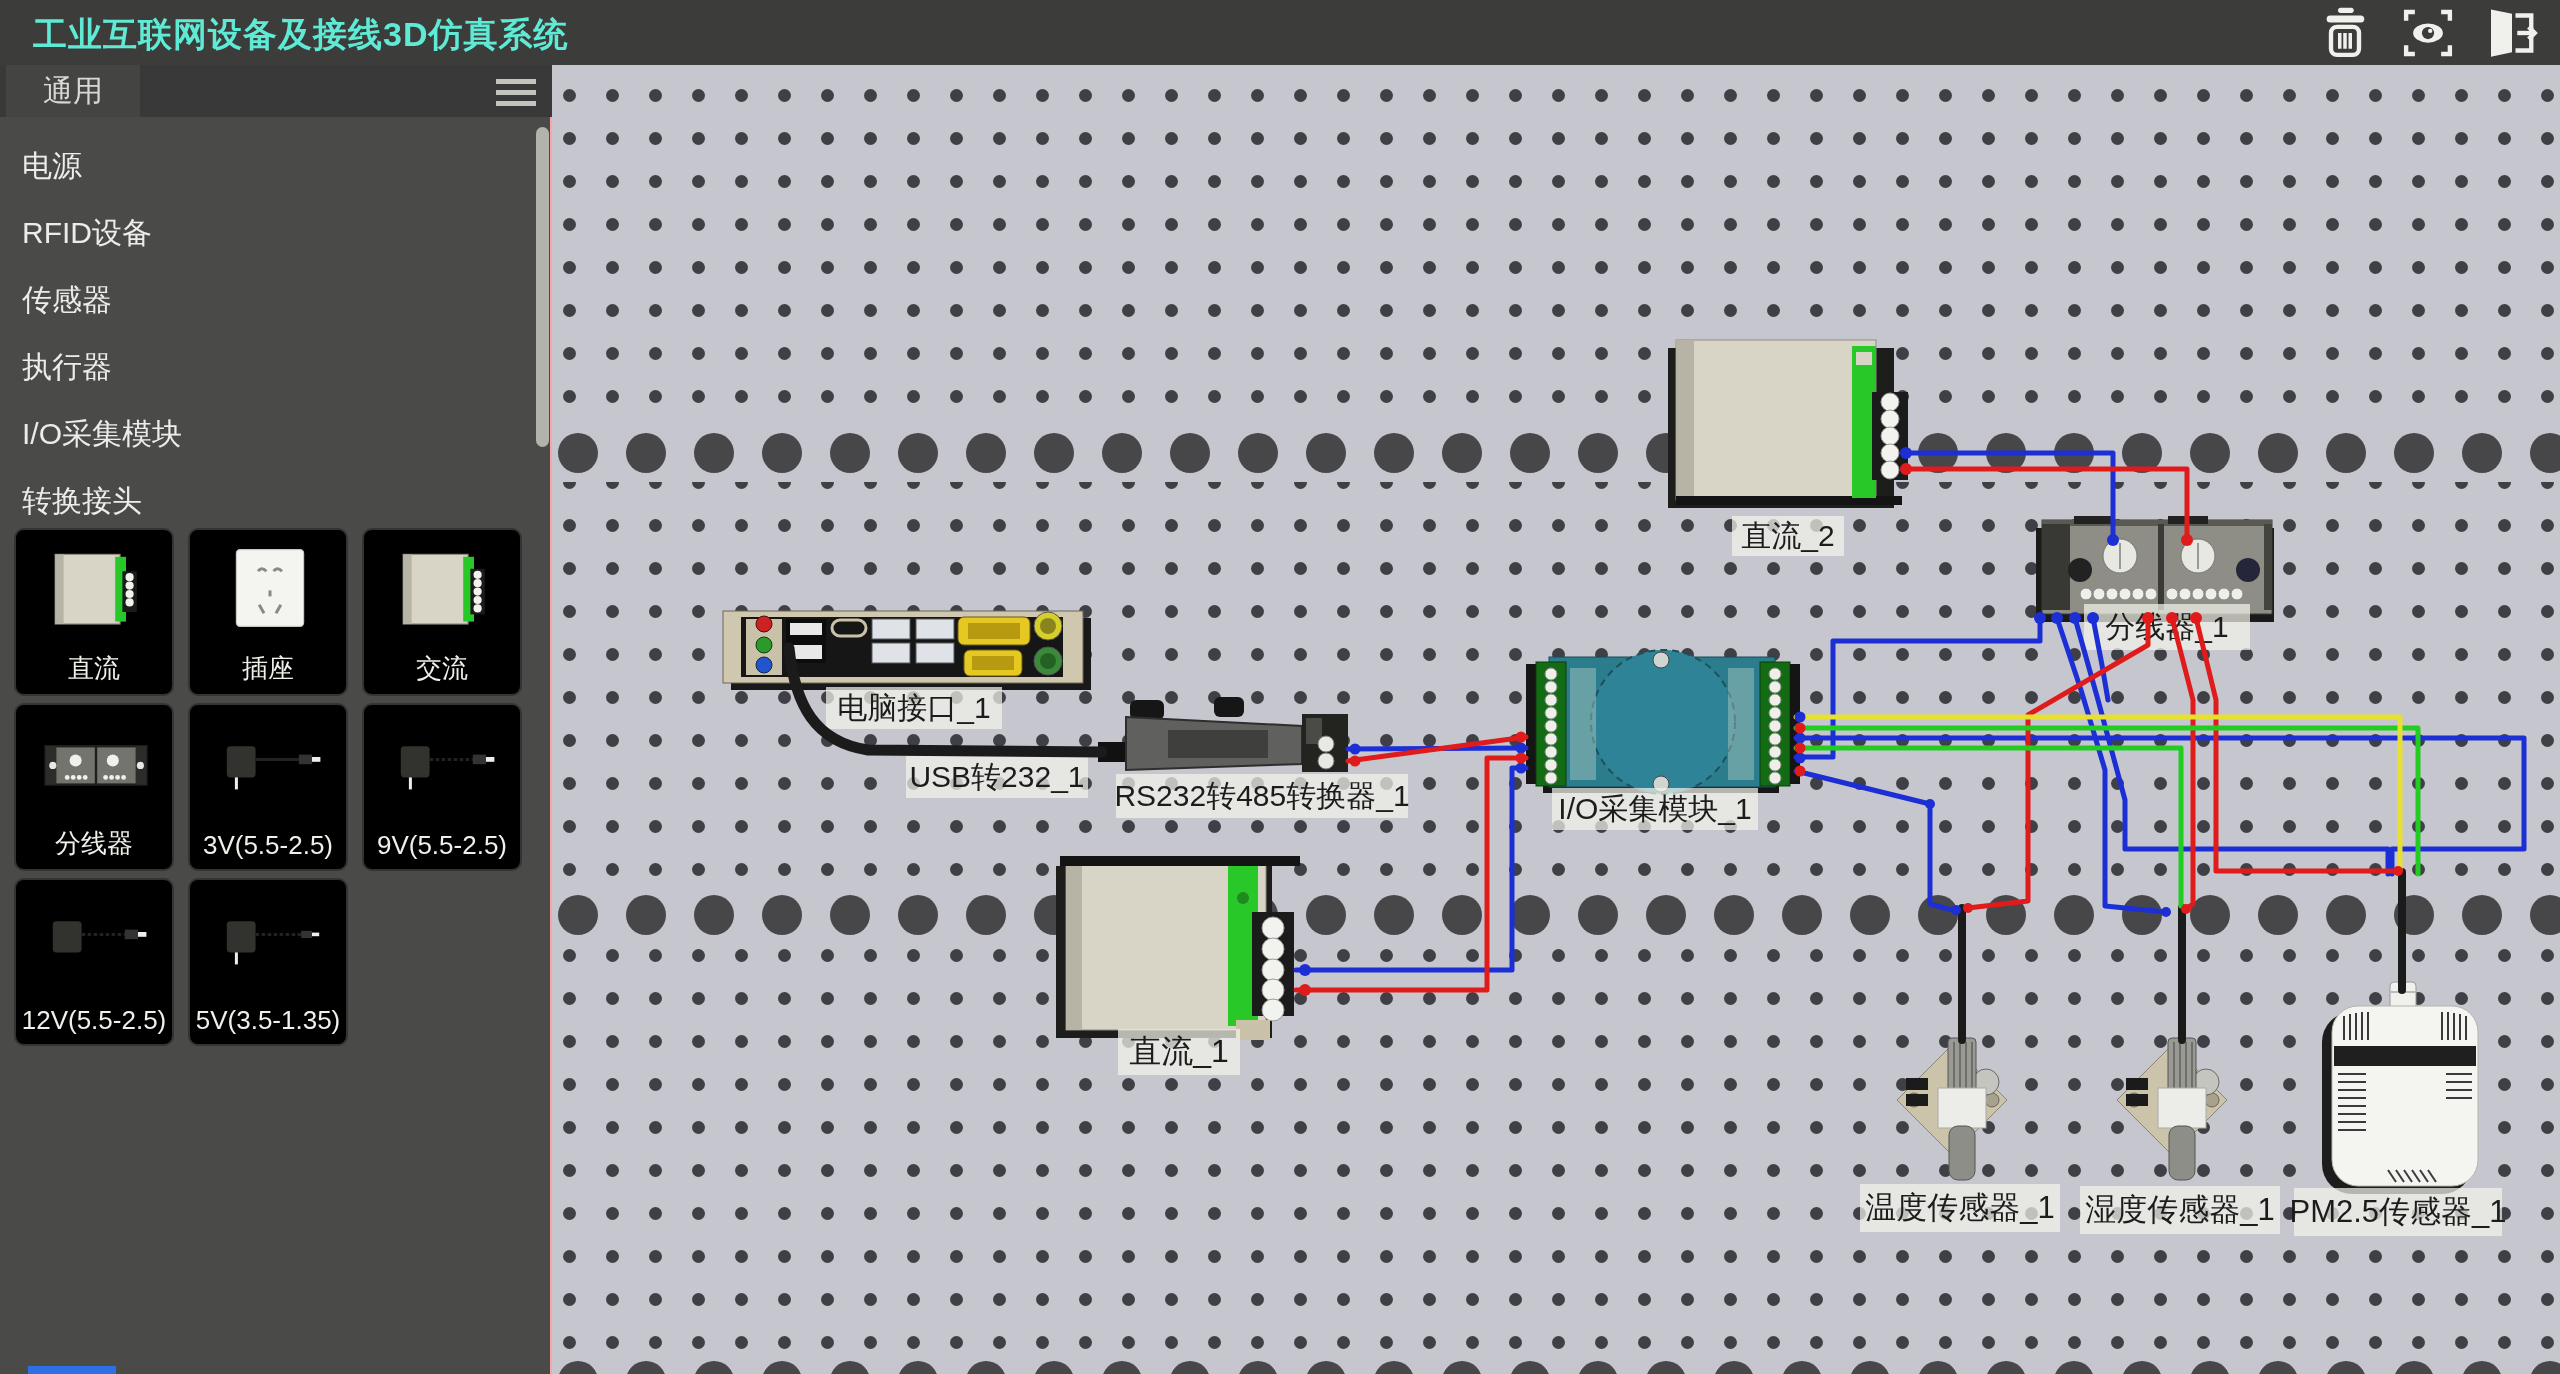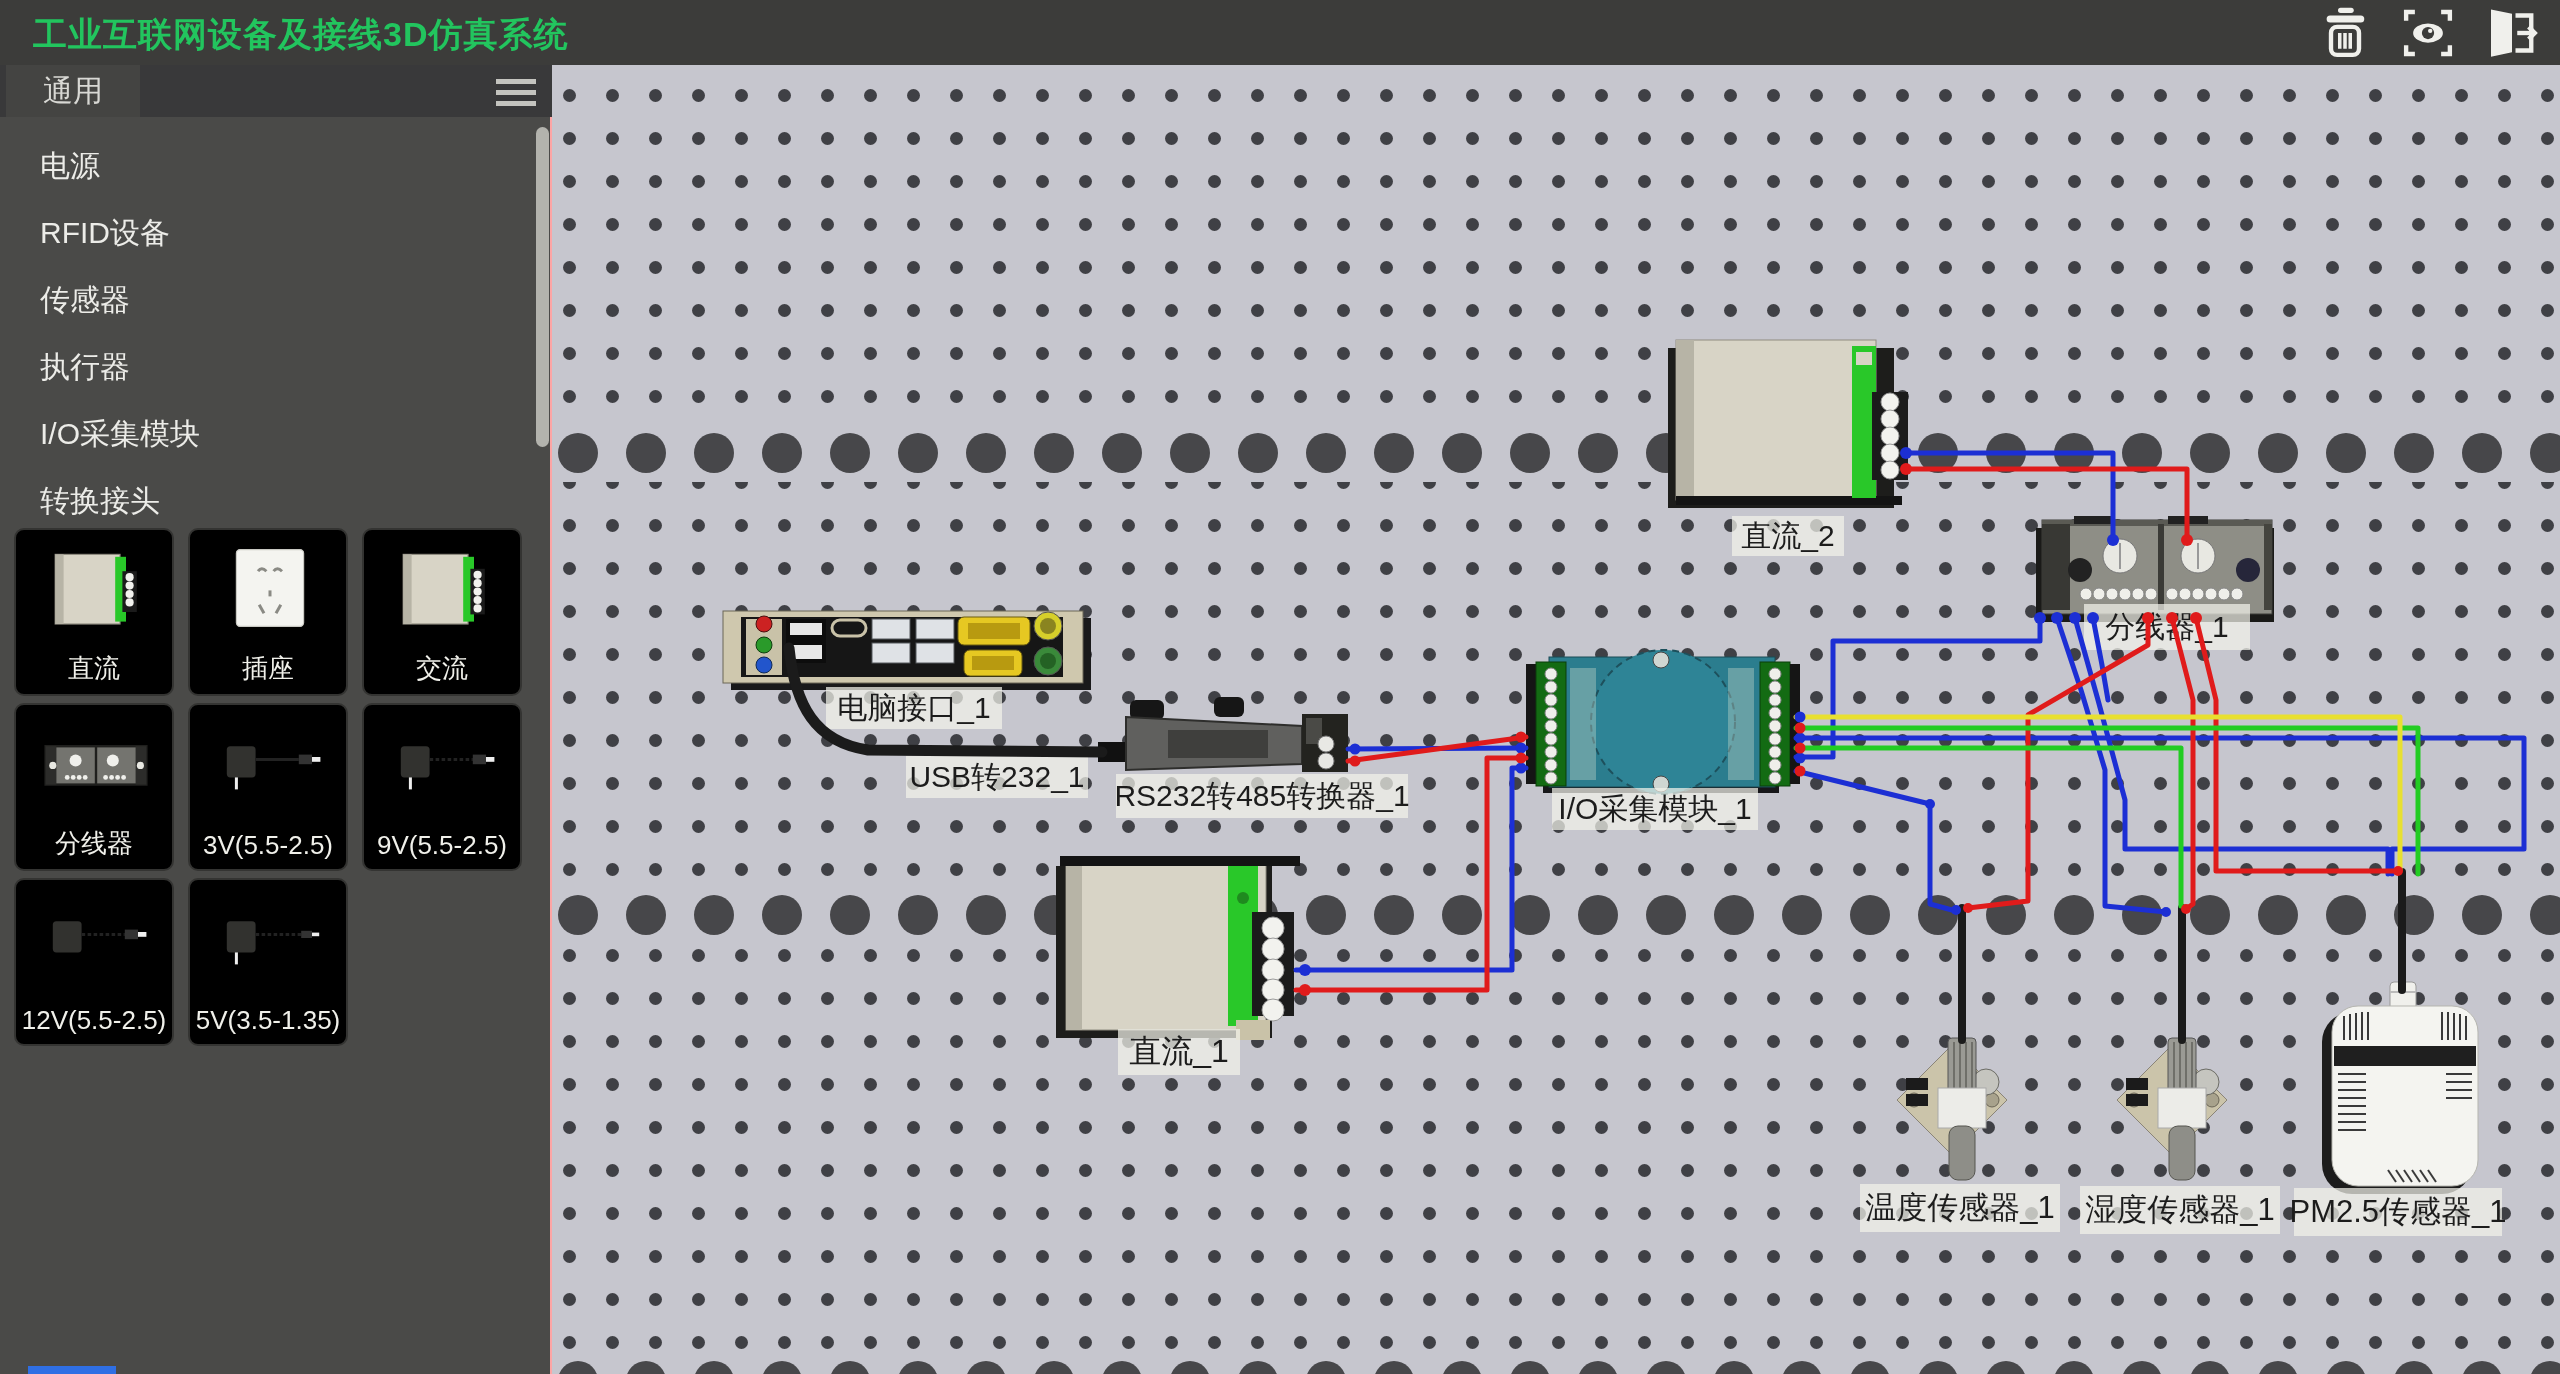--- a/index.html
+++ b/index.html
@@ -1,29 +1,29 @@
 <!DOCTYPE html>
 <html><head>
 <meta charset="utf-8">
 <style>
   html,body{margin:0;padding:0;background:#222;}
   body{width:2560px;height:1374px;position:relative;overflow:hidden;
        font-family:"Liberation Sans","DejaVu Sans",sans-serif;}
   
   .titlebar{position:absolute;left:0;top:0;width:2560px;height:65px;background:#3c3c3a;}
-  .titlebar .apptitle{position:absolute;left:33px;top:12px;font-size:34px;font-weight:bold;color:#22c55e;letter-spacing:1px;}
+  .titlebar .apptitle{position:absolute;left:33px;top:12px;font-size:34px;font-weight:bold;color:#5eead4;letter-spacing:1px;}
   .tb-icon{position:absolute;top:5px;width:70px;height:56px;cursor:pointer;}
   
   .sidebar{position:absolute;left:0;top:65px;width:552px;height:1309px;background:#4a4a48;border-right:2px solid #fca5a5;box-sizing:border-box;}
   .tabbar{position:absolute;left:0;top:0;width:552px;height:52px;background:#39393a;}
   .tab{position:absolute;left:6px;top:0;width:134px;height:52px;background:#444442;color:#d8d8d4;font-size:30px;display:flex;align-items:center;justify-content:center;}
   .hamburger{position:absolute;right:16px;top:14px;width:40px;height:28px;}
   .hamburger div{height:5px;background:#c4c4bf;margin-bottom:6px;}
   .menu{position:absolute;left:0;top:68px;width:530px;}
-  .menu-item{height:67px;display:flex;align-items:center;padding-left:22px;font-size:30px;color:#ecece8;cursor:pointer;margin-left:18px;}
+  .menu-item{height:67px;display:flex;align-items:center;padding-left:22px;font-size:30px;color:#ecece8;cursor:pointer;}
   .scroll-thumb{position:absolute;left:536px;top:62px;width:13px;height:320px;background:#b3b3ad;border-radius:7px;}
   .tilegrid{position:absolute;left:14px;top:463px;width:524px;display:grid;grid-template-columns:repeat(3,160px);grid-auto-rows:168px;gap:7px 14px;}
   .tile{background:#000000;border:2px solid #343432;border-radius:10px;position:relative;cursor:pointer;box-sizing:border-box;}
   .tile svg{position:absolute;left:20px;top:14px;}
   .tile .tlabel{position:absolute;left:0;bottom:8px;width:100%;text-align:center;font-size:26px;color:#f0f0ea;}
   .blue-sliver{position:absolute;left:28px;top:1301px;width:88px;height:8px;background:#2f6fe4;}
   
   .canvas{position:absolute;left:552px;top:65px;width:2008px;height:968px;border-radius:10px;}
   .lbl{fill:#1c1c1c;font-size:30px;text-anchor:middle;font-family:"Liberation Sans","DejaVu Sans",sans-serif;}
   .lblbg{fill:#f2f2ea;opacity:.72;}

